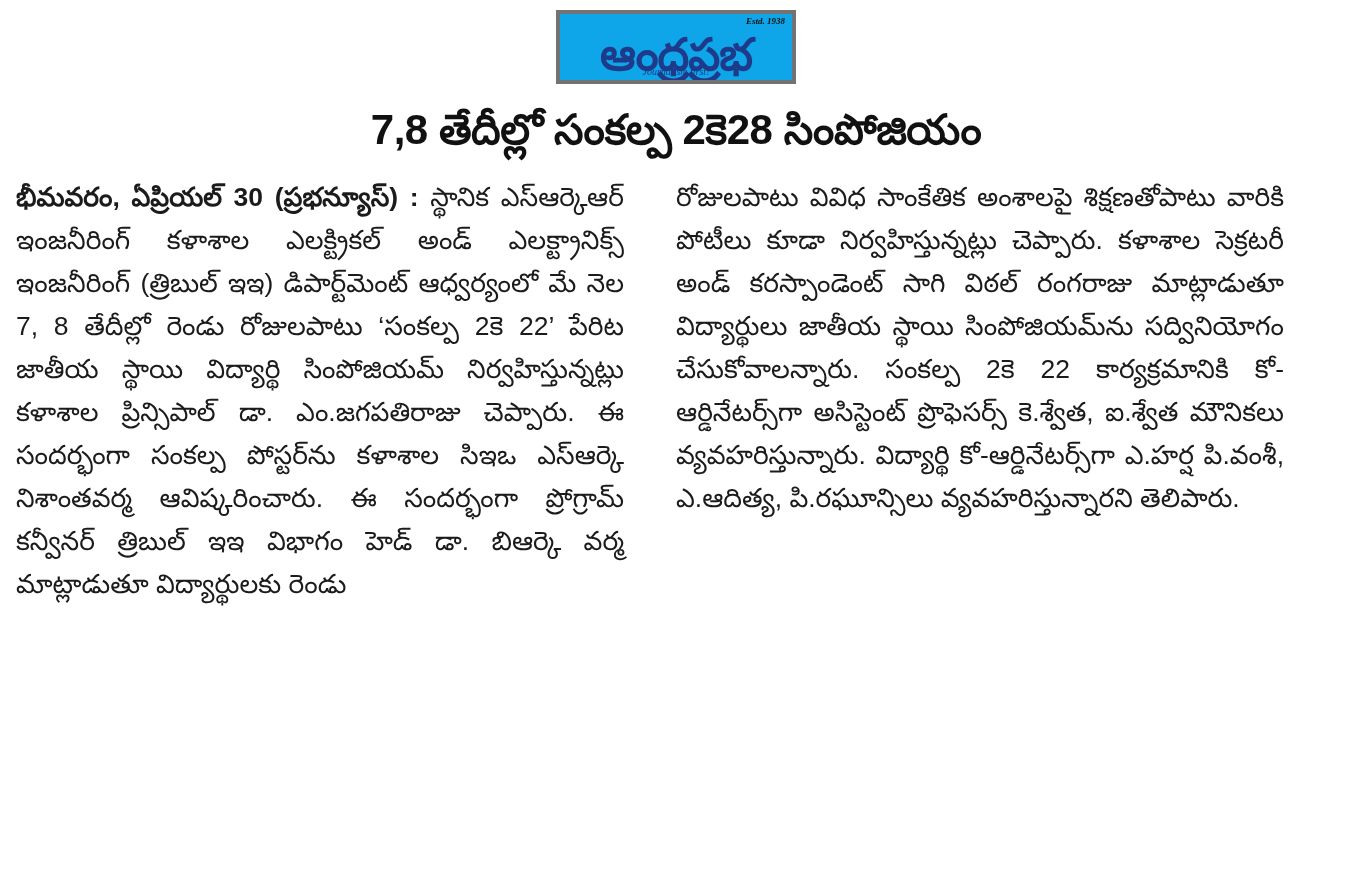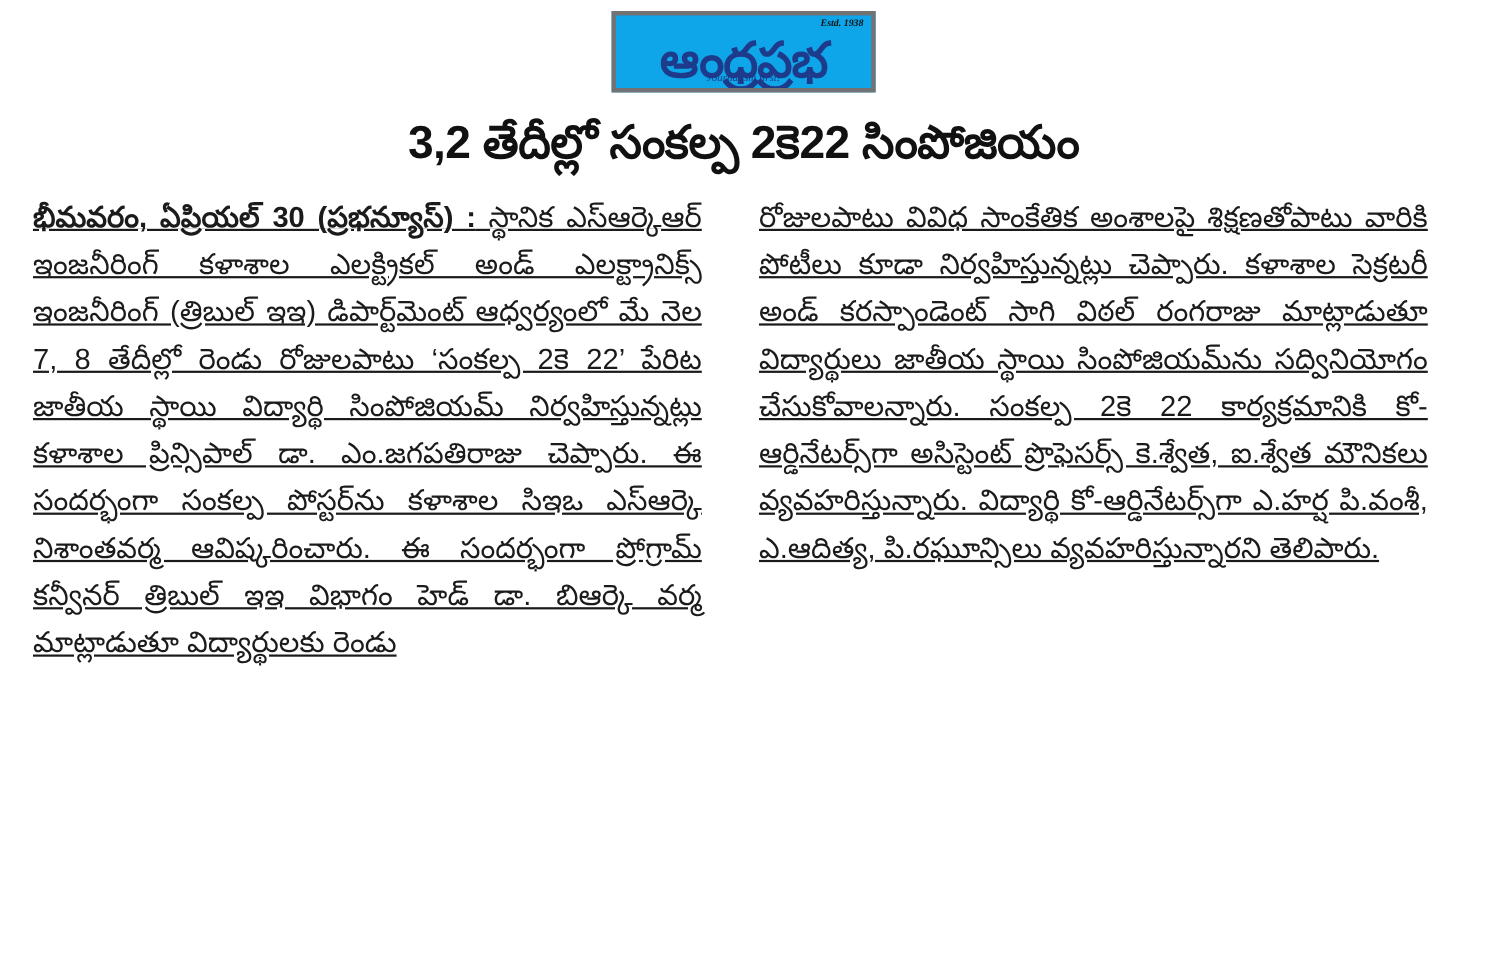--- a/index.html
+++ b/index.html
@@ -86,23 +86,22 @@
     color: #111111;
     letter-spacing: -0.5px;
     line-height: 1.15;
     padding: 0 30px;
   }
 
   
   .columns {
     display: flex;
     gap: 52px;
-    padding: 16px 30px 0 30px;
+    padding: 16px 30px 0 16px;
     box-sizing: border-box;
-    text-decoration: underline;
   }
   .col {
     width: 608px;
     font-size: 26.5px;
     line-height: 1.62;
     text-align: justify;
     text-justify: inter-word;
     color: #1b1b1b;
     font-family: "Liberation Sans", sans-serif;
   }
@@ -122,21 +121,21 @@
 <div class="page">
 
   <div class="masthead">
     <div class="logo-box">
       <span class="logo-estd">Estd. 1938</span>
       <span class="logo-name">ఆంధ్రప్రభ</span>
       <span class="logo-tagline">Journalism first!</span>
     </div>
   </div>
 
-  <h1 class="headline">3,2 తేదీల్లో సంకల్ప 2కె22 సింపోజియం</h1>
+  <h1 class="headline">7,8 తేదీల్లో సంకల్ప 2కె28 సింపోజియం</h1>
 
   <div class="columns">
     <div class="col col-left">
       <p>
         <span class="dateline">భీమవరం, ఏప్రియల్ 30 (ప్రభన్యూస్) :</span><span> స్థానిక ఎస్ఆర్కెఆర్ ఇంజనీరింగ్ కళాశాల ఎలక్ట్రికల్ అండ్ ఎలక్ట్రానిక్స్ ఇంజనీరింగ్ (త్రిబుల్ ఇఇ) డిపార్ట్‌మెంట్ ఆధ్వర్యంలో మే నెల 7, 8 తేదీల్లో రెండు రోజులపాటు ‘సంకల్ప 2కె 22’ పేరిట జాతీయ స్థాయి విద్యార్థి సింపోజియమ్ నిర్వహిస్తున్నట్లు కళాశాల ప్రిన్సిపాల్ డా. ఎం.జగపతిరాజు చెప్పారు. ఈ సందర్భంగా సంకల్ప పోస్టర్‌ను కళాశాల సిఇఒ ఎస్ఆర్కె నిశాంతవర్మ ఆవిష్కరించారు. ఈ సందర్భంగా ప్రోగ్రామ్ కన్వీనర్ త్రిబుల్ ఇఇ విభాగం హెడ్ డా. బిఆర్కె వర్మ మాట్లాడుతూ విద్యార్థులకు రెండు</span>
       </p>
     </div>
     <div class="col col-right">
       <p>రోజులపాటు వివిధ సాంకేతిక అంశాలపై శిక్షణతోపాటు వారికి పోటీలు కూడా నిర్వహిస్తున్నట్లు చెప్పారు. కళాశాల సెక్రటరీ అండ్ కరస్పాండెంట్ సాగి విఠల్ రంగరాజు మాట్లాడుతూ విద్యార్థులు జాతీయ స్థాయి సింపోజియమ్‌ను సద్వినియోగం చేసుకోవాలన్నారు. సంకల్ప 2కె 22 కార్యక్రమానికి కో-ఆర్డినేటర్స్‌గా అసిస్టెంట్ ప్రొఫెసర్స్ కె.శ్వేత, ఐ.శ్వేత మౌనికలు వ్యవహరిస్తున్నారు. విద్యార్థి కో-ఆర్డినేటర్స్‌గా ఎ.హర్ష పి.వంశీ, ఎ.ఆదిత్య, పి.రఘూన్సిలు వ్యవహరిస్తున్నారని తెలిపారు.</p>
     </div>

